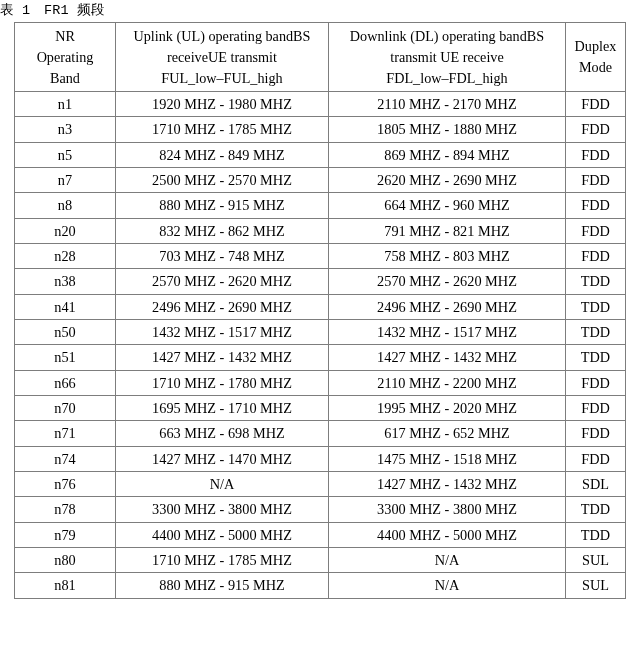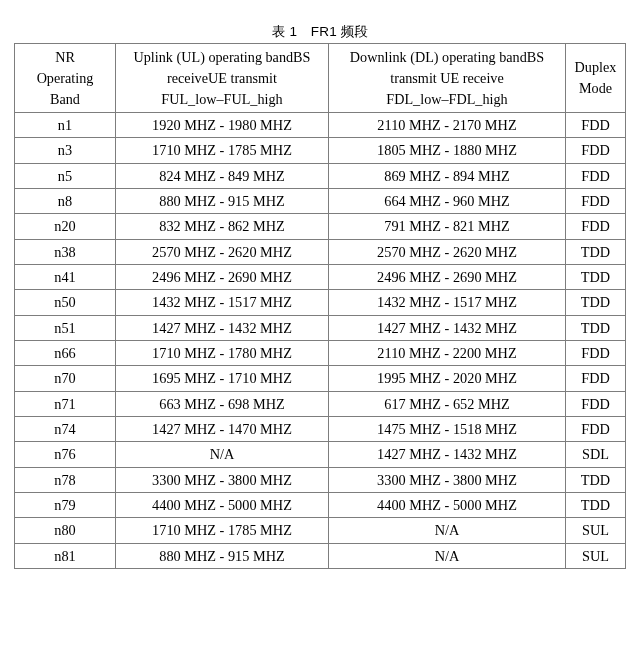--- a/index.html
+++ b/index.html
@@ -13,28 +13,27 @@
     overflow: hidden;
     font-family: "Liberation Serif", "DejaVu Serif", serif;
     color: #000000;
   }
   .page {
     position: relative;
     width: 640px;
     height: 655px;
   }
   .table-caption {
-    text-align: center;
+    text-align: left;
     font-size: 13.5px;
     line-height: 22px;
     height: 22px;
     letter-spacing: 0.2px;
-    font-family: Liberation Sans, sans-serif;
+    font-family: Liberation Mono, monospace;
     white-space: pre;
-    margin-top: 21px;
   }
   .table-wrap {
     position: absolute;
     left: 14px;
     top: 22px;
     width: 611px;
   }
   table.freq {
     border-collapse: collapse;
     table-layout: fixed;
@@ -133,29 +132,41 @@
             <td>1805 MHZ - 1880 MHZ</td>
             <td>FDD</td>
           </tr>
           <tr>
             <td>n5</td>
             <td>824 MHZ - 849 MHZ</td>
             <td>869 MHZ - 894 MHZ</td>
             <td>FDD</td>
           </tr>
           <tr>
+            <td>n7</td>
+            <td>2500 MHZ - 2570 MHZ</td>
+            <td>2620 MHZ - 2690 MHZ</td>
+            <td>FDD</td>
+          </tr>
+          <tr>
             <td>n8</td>
             <td>880 MHZ - 915 MHZ</td>
             <td>664 MHZ - 960 MHZ</td>
             <td>FDD</td>
           </tr>
           <tr>
             <td>n20</td>
             <td>832 MHZ - 862 MHZ</td>
             <td>791 MHZ - 821 MHZ</td>
+            <td>FDD</td>
+          </tr>
+          <tr>
+            <td>n28</td>
+            <td>703 MHZ - 748 MHZ</td>
+            <td>758 MHZ - 803 MHZ</td>
             <td>FDD</td>
           </tr>
           <tr>
             <td>n38</td>
             <td>2570 MHZ - 2620 MHZ</td>
             <td>2570 MHZ - 2620 MHZ</td>
             <td>TDD</td>
           </tr>
           <tr>
             <td>n41</td>

